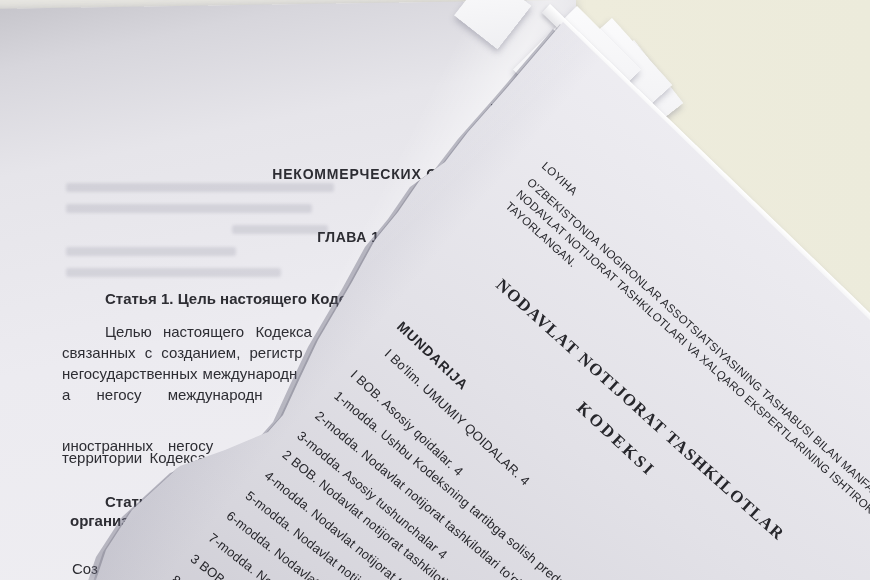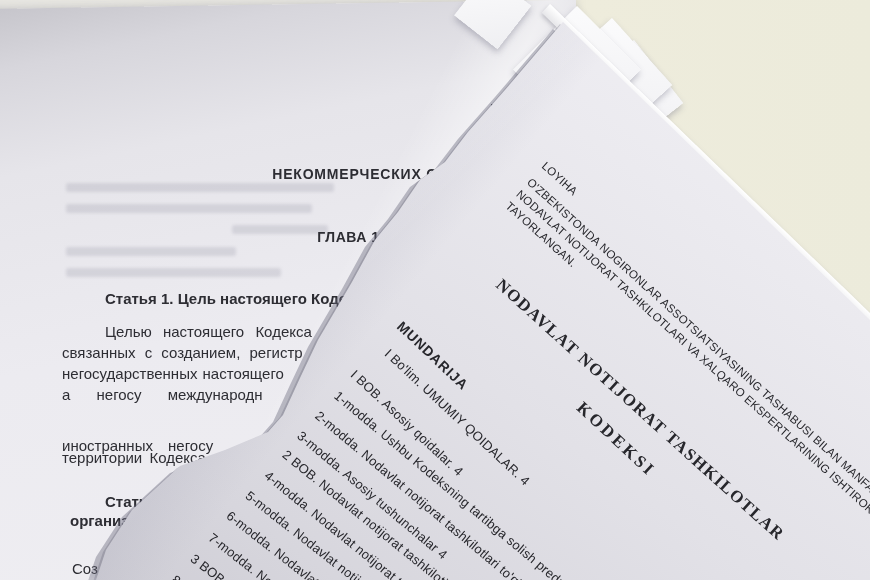--- a/index.html
+++ b/index.html
@@ -64,21 +64,21 @@
     <div class="ghost" style="left:66px; top:247px; width:170px; height:9px;"></div>
     <div class="ghost" style="left:66px; top:268px; width:215px; height:9px;"></div>
 
     <div class="lcenter" style="top:101px;">КОДЕКС</div>
     <div class="lcenter" style="top:166px;">НЕКОММЕРЧЕСКИХ ОРГАНИЗАЦИЯХ</div>
     <div class="lcenter" style="top:229px; letter-spacing:.5px;">ГЛАВА 1.  ОБЩИЕ ПОЛОЖЕНИЯ</div>
     <div class="lbold" style="left:105px; top:290px;">Статья 1. Цель настоящего Кодекса</div>
 
     <div class="lpar" style="left:105px; top:323px; word-spacing:7px;">Целью настоящего Кодекса явл</div>
     <div class="lpar" style="left:62px;  top:344px; word-spacing:5px;">связанных с созданием, регистр</div>
-    <div class="lpar" style="left:62px;  top:365px; word-spacing:1px;">негосударственных настоящего</div>
+    <div class="lpar" style="left:62px;  top:365px; word-spacing:1px;">негосударственных международн</div>
     <div class="lpar" style="left:62px;  top:386px; word-spacing:22px;">а негосу международн</div>
     <div class="lpar" style="left:62px;  top:437px; word-spacing:11px;">иностранных негосу</div>
     <div class="lpar" style="left:62px;  top:449px; word-spacing:3px;">территории Кодекса</div>
 
     <div class="lbold" style="left:105px; top:493px;">Статья 2.</div>
     <div class="lbold" style="left:70px;  top:512px;">организаций</div>
     <div class="lpar" style="left:72px;  top:560px;">Соз</div>
   </div>
 
   <div class="step" style="left:634px; top:40px; width:80px; height:80px; transform:rotate(52deg); z-index:3;"></div>

